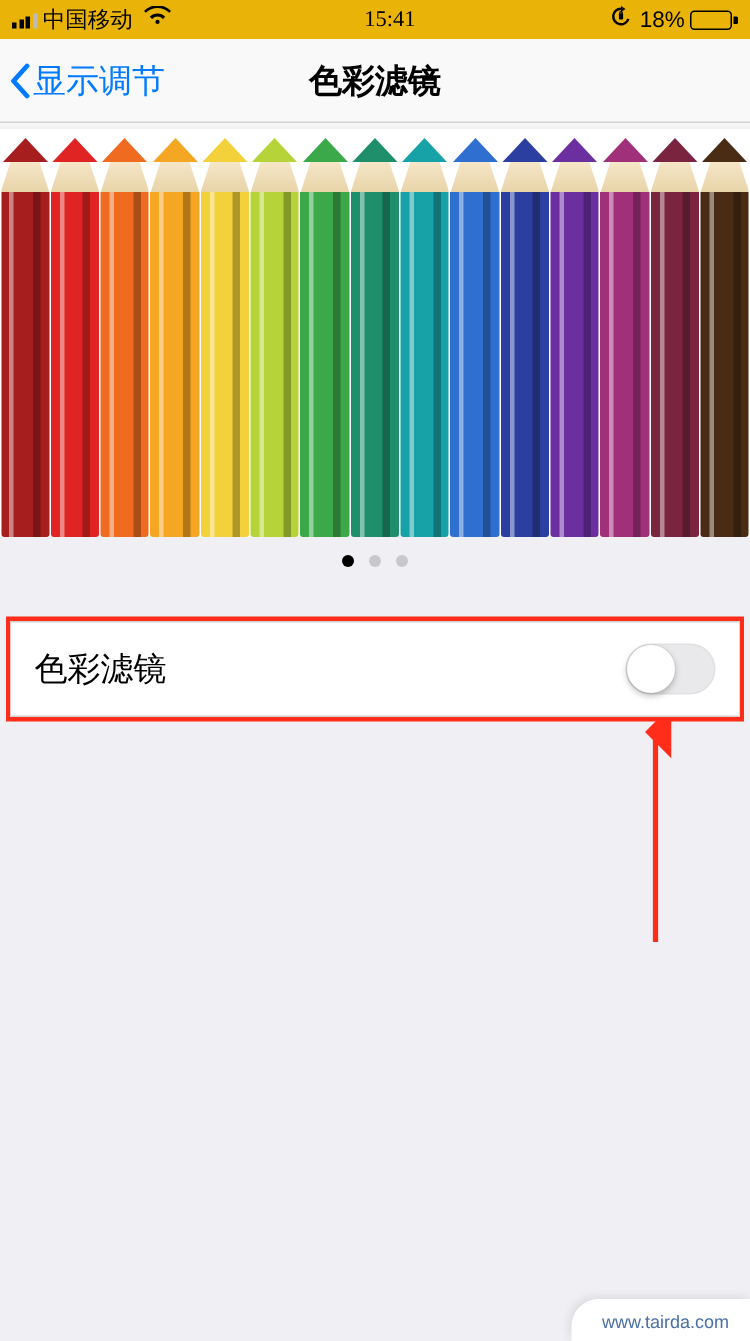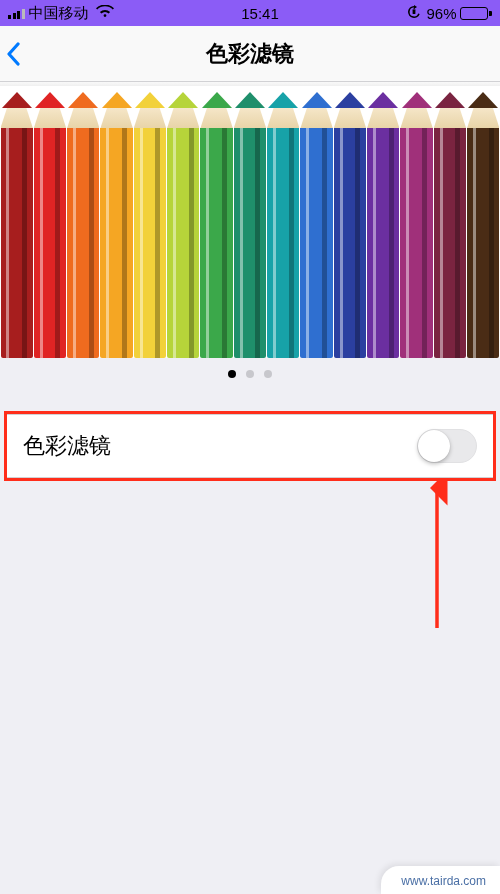--- a/index.html
+++ b/index.html
@@ -6,37 +6,37 @@
     body {
       width: 500px;
       height: 894px;
       background: #efeff4;
       font-family: -apple-system, "Helvetica Neue", Arial, sans-serif;
       position: relative;
       overflow: hidden;
     }
     .status-bar {
       height: 26px;
-      background: #8b5cf6;
+      background: #eab308;
       display: flex;
       align-items: center;
       justify-content: space-between;
       padding: 0 8px;
       font-size: 15px;
       color: #000;
     }
     .status-left { display: flex; align-items: center; gap: 4px; }
     .signal-bars { display: flex; align-items: flex-end; gap: 1.5px; height: 12px; }
     .signal-bars span { width: 3px; background: #000; display: block; }
     .signal-bars span:nth-child(1){height:4px}
     .signal-bars span:nth-child(2){height:6px}
     .signal-bars span:nth-child(3){height:8px}
     .signal-bars span:nth-child(4){height:10px;background:#bbb}
     .wifi { margin-left: 3px; }
-    .status-center { font-weight: 500; }
+    .status-center { font-weight: 500; font-family: Liberation Serif, serif; }
     .status-right { display: flex; align-items: center; gap: 4px; }
     .battery { display:inline-flex; align-items:center; }
     .battery-body { width: 28px; height: 13px; border: 1.5px solid #000; border-radius: 3px; position: relative; padding:1px; }
     .battery-fill { width: 96%; height: 100%; background: #000; border-radius:1px; }
     .battery-tip { width:2.5px; height:5px; background:#000; margin-left:1px; border-radius:0 1px 1px 0;}
     .nav-bar {
       height: 56px;
       background: #f9f9f9;
       border-bottom: 1px solid #d1d1d4;
       display: flex;
@@ -192,33 +192,34 @@
   </div>
   <div class="status-center">15:41</div>
   <div class="status-right">
     <span>
       <svg width="16" height="16" viewBox="0 0 16 16">
           <path d="M8 2a6 6 0 105.7 7.9l-1.5-.5A4.4 4.4 0 118 3.6V5l3-2-3-2v1z" fill="#000"></path>
           <rect x="6.6" y="6" width="2.8" height="4" rx="0.6" fill="#000"></rect>
           <path d="M7.2 6.4v-.9a.8.8 0 011.6 0v.9" stroke="#000" stroke-width="0.9" fill="none"></path>
         </svg>
     </span>
-    <span>96%</span>
+    <span>18%</span>
     <span class="battery">
       <span class="battery-body"><span class="battery-fill"></span></span>
         <span class="battery-tip"></span>
     </span>
   </div>
 </div>
 
 <div class="nav-bar">
   <div class="back-btn">
     <svg class="chevron-left" viewBox="0 0 14 24">
         <path d="M12 2L3 12l9 10" stroke="#007aff" stroke-width="3.2" fill="none" stroke-linecap="round" stroke-linejoin="round"></path>
       </svg>
+    <span>显示调节</span>
   </div>
   <div class="nav-title">色彩滤镜</div>
 </div>
 
 <div class="pencils-img">
   <div class="pencils-row" id="pencils-row">
       <div class="pencil">
         <div class="pencil-tip" style="border-bottom:16px solid #a71e1e"></div>
         <div class="pencil-wood"></div>
         <div class="pencil-body" style="background:linear-gradient(90deg,#a71e1e 0%, #a71e1e 100%)"></div>

